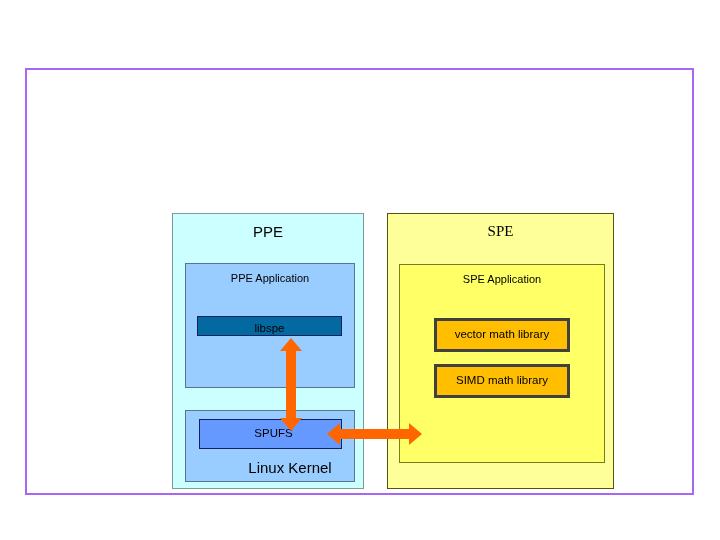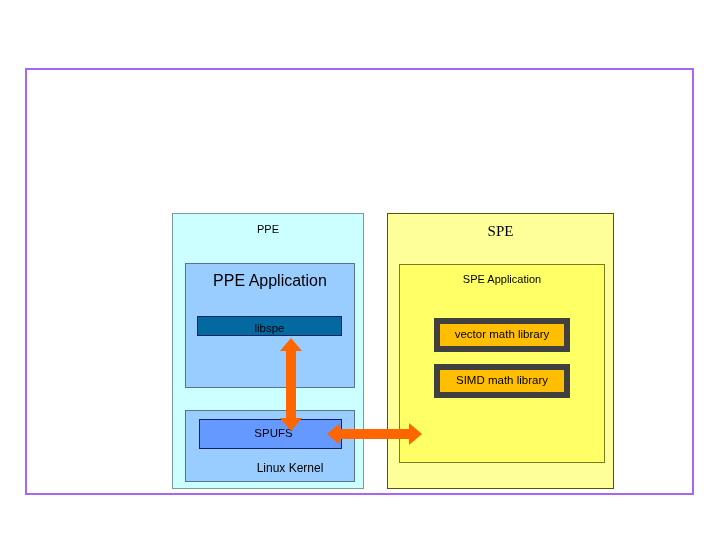--- a/index.html
+++ b/index.html
@@ -53,33 +53,33 @@
   #ppe-column {
     left: 145px;
     top: 143px;
     width: 192px;
     height: 276px;
     background: #ccffff;
     border: 1px solid #7f9a9a;
     padding-top: 9px;
   }
   #ppe-column > .box-label {
-    font-size: 11px;
+    font-size: 15px;
   }
 
   #ppe-application {
     left: 158px;
     top: 193px;
     width: 170px;
     height: 125px;
     background: #99ccff;
     border: 1px solid #5a7390;
     padding-top: 8px;
   }
-  #ppe-application > .box-label { font-size: 16px; }
+  #ppe-application > .box-label { font-size: 11px; }
 
   #libspe-box {
     left: 170px;
     top: 246px;
     width: 145px;
     height: 20px;
     background: #0369a1;
     border: 1px solid #15215e;
     align-items: flex-end;
   }
@@ -88,21 +88,21 @@
   #linux-kernel {
     left: 158px;
     top: 340px;
     width: 170px;
     height: 72px;
     background: #99ccff;
     border: 1px solid #5a7390;
     align-items: flex-end;
     padding-bottom: 5px;
   }
-  #linux-kernel > .box-label { font-size: 12px; margin-left: 40px; }
+  #linux-kernel > .box-label { font-size: 15px; margin-left: 40px; }
 
   #spufs-box {
     left: 172px;
     top: 349px;
     width: 143px;
     height: 30px;
     background: #6699ff;
     border: 1px solid #15215e;
     align-items: center;
     padding-left: 6px;
@@ -130,21 +130,21 @@
     border: 1px solid #7a7a20;
     padding-top: 8px;
   }
   #spe-application > .box-label { font-size: 11px; }
 
   .lib-box {
     left: 407px;
     width: 136px;
     height: 34px;
     background: #ffbf00;
-    border: 6px solid #404040;
+    border: 3px solid #404040;
     align-items: center;
   }
   .lib-box > .box-label { font-size: 11.5px; }
 
   #lib-box-0 { top: 248px; }
   #lib-box-1 { top: 294px; }
   #lib-box-2 { top: 338px; }
 
   
   .arrow-shaft {

